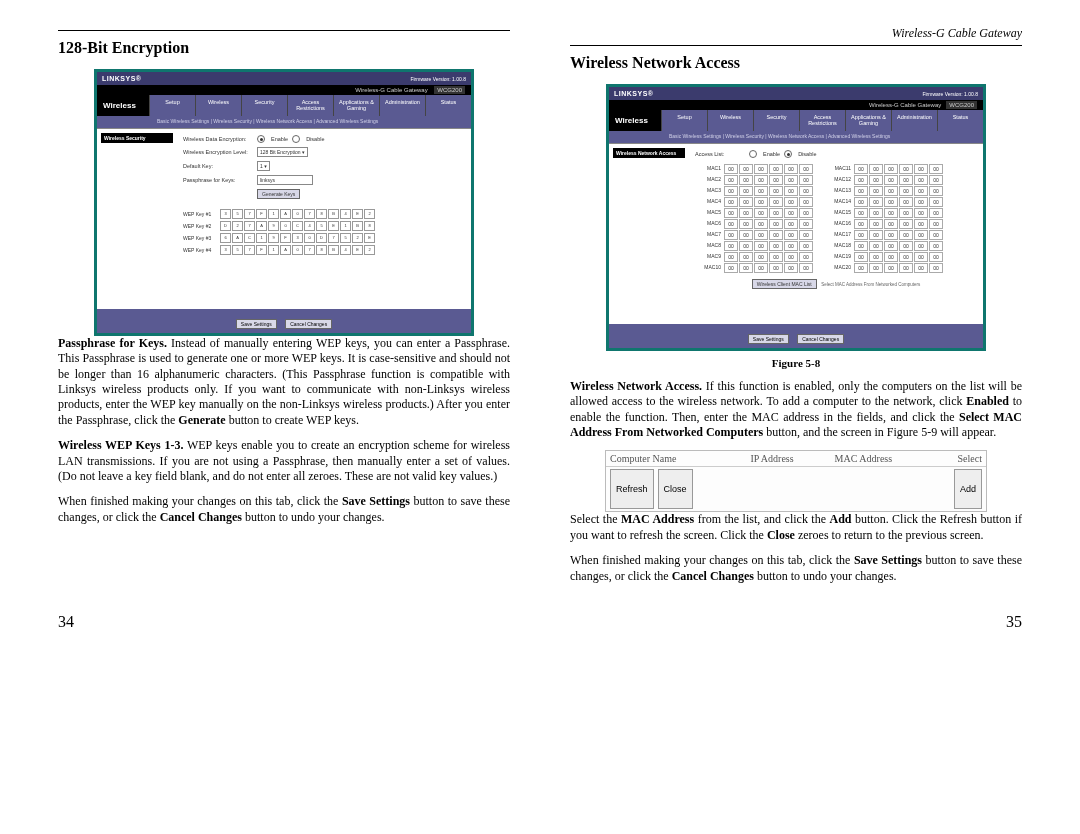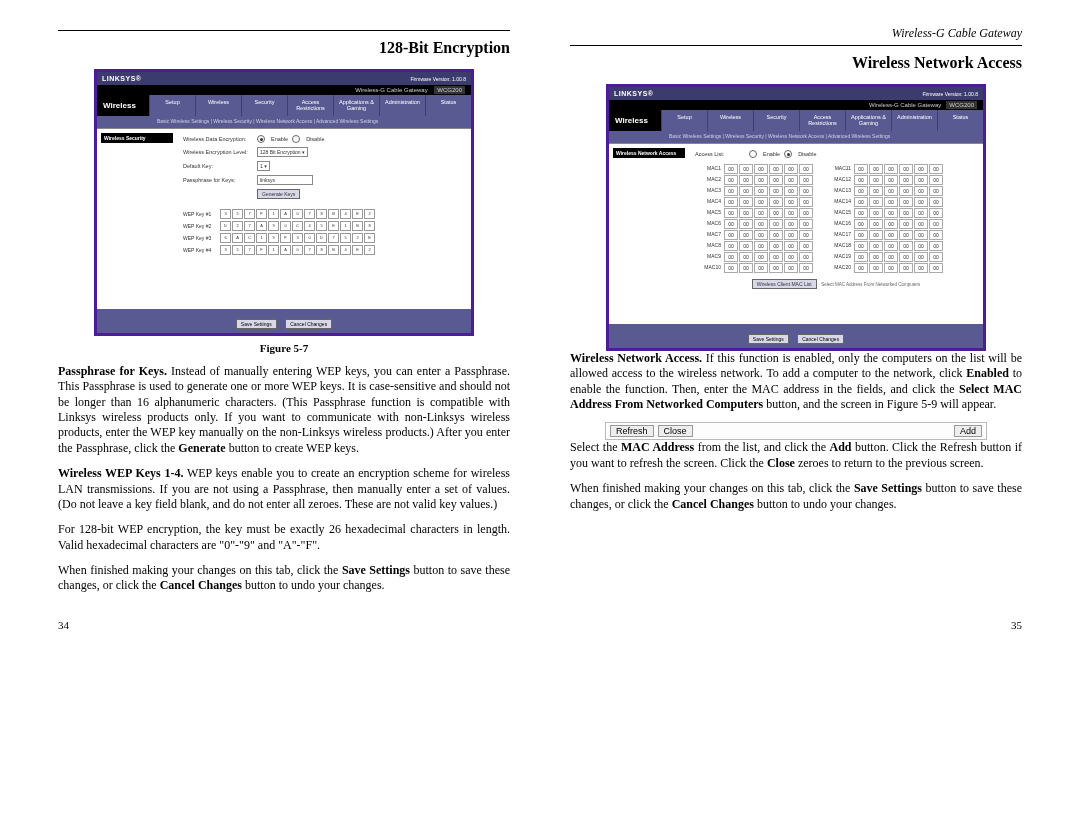--- a/index.html
+++ b/index.html
@@ -34,48 +34,47 @@
     font-style: italic;
     font-size: 12px;
     text-align: right;
     margin-top: -4px;
     margin-bottom: 4px;
   }
   h2.section {
     font-weight: bold;
     font-size: 16px;
     margin: 0 0 12px 0;
-    text-align: right;
   }
   .fig-caption {
     font-weight: bold;
     font-size: 11px;
     text-align: center;
     margin: 6px 0 10px 0;
   }
   .body-text {
     font-size: 12px;
     line-height: 1.28;
     text-align: justify;
     margin: 0 0 10px 0;
   }
   .body-text b { font-weight: bold; }
   .page-num {
     position: absolute;
     bottom: 20px;
-    font-size: 11px;
+    font-size: 16px;
   }
   .page.left .page-num { left: 58px; }
   .page.right .page-num { right: 58px; }
 
   
   .screenshot {
     width: 380px;
     margin: 0 auto;
-    background: #4c1d95;
+    background: #0f766e;
     padding: 3px;
     box-sizing: border-box;
     font-family: Arial, sans-serif;
   }
   .ss-titlebar {
     background: #3b3b6d;
     color: #fff;
     font-size: 7px;
     padding: 3px 5px;
     display: flex;
@@ -200,21 +199,21 @@
     padding:2px 4px;
     color:#555;
   }
   .mini-table .hdr div:nth-child(1){flex:2;}
   .mini-table .hdr div:nth-child(2){flex:1.2;}
   .mini-table .hdr div:nth-child(3){flex:1.5;}
   .mini-table .hdr div:nth-child(4){flex:0.6;text-align:right;}
   .mini-table .row1 { padding:2px 4px; color:#666; font-size:9px;}
   .mini-table .btns { padding:2px 4px; display:flex; gap:4px; align-items:center;}
   .mini-btn {
-    border:1px solid #999; background:#eee; padding:0 5px; font-size:9px;
+    border:1px solid #999; background:#eee; padding:14px 5px; font-size:9px;
     font-family:Arial,sans-serif;
   }
   .mini-table .btns .spacer{flex:1;}
 </style>
 </head>
 <body>
 
 <div class="page-wrap">
 
   <div class="page left">
@@ -338,25 +337,23 @@
               <span class="ss-hexcell">2</span>
           </div>
         </div>
       </div>
       <div class="ss-footer">
         <span class="ss-btn">Save Settings</span>
         <span class="ss-btn">Cancel Changes</span>
       </div>
     </div>
 
-    <div class="fig-caption">Figure 5-7</div>
 
     <p class="body-text"><b>Passphrase for Keys.</b><span> Instead of manually entering WEP keys, you can enter a Passphrase. This Passphrase is used to generate one or more WEP keys. It is case-sensitive and should not be longer than 16 alphanumeric characters. (This Passphrase function is compatible with Linksys wireless products only. If you want to communicate with non-Linksys wireless products, enter the WEP key manually on the non-Linksys wireless products.) After you enter the Passphrase, click the </span><b>Generate</b><span> button to create WEP keys.</span></p>
-    <p class="body-text"><b>Wireless WEP Keys 1-4.</b><span> WEP keys enable you to create an encryption scheme for wireless LAN transmissions. If you are not using a Passphrase, then manually enter a set of values. (Do not leave a key field blank, and do not enter all zeroes. These are not valid key values.)</span></p>
-    <p class="body-text">For 128-bit WEP encryption, the key must be exactly 26 hexadecimal characters in length. Valid hexadecimal characters are "0"-"9" and "A"-"F".</p>
+    <p class="body-text"><b>Wireless WEP Keys 1-3.</b><span> WEP keys enable you to create an encryption scheme for wireless LAN transmissions. If you are not using a Passphrase, then manually enter a set of values. (Do not leave a key field blank, and do not enter all zeroes. These are not valid key values.)</span></p>
     <p class="body-text"><span>When finished making your changes on this tab, click the </span><b>Save Settings</b><span> button to save these changes, or click the </span><b>Cancel Changes</b><span> button to undo your changes.</span></p>
 
     <div class="page-num">34</div>
   </div>
 
   <div class="page right">
     <div class="running-head">Wireless-G Cable Gateway</div>
     <div class="rule"></div>
     <h2 class="section">Wireless Network Access</h2>
 
@@ -551,24 +548,31 @@
             <span style="font-size:4.5px;color:#666;margin-left:3px;">Select MAC Address From Networked Computers</span>
           </div>
         </div>
       </div>
       <div class="ss-footer">
         <span class="ss-btn">Save Settings</span>
         <span class="ss-btn">Cancel Changes</span>
       </div>
     </div>
 
+    <div class="fig-caption">Figure 5-8</div>
 
     <p class="body-text"><b>Wireless Network Access.</b><span> If this function is enabled, only the computers on the list will be allowed access to the wireless network. To add a computer to the network, click </span><b>Enabled</b><span> to enable the function. Then, enter the MAC address in the fields, and click the </span><b>Select MAC Address From Networked Computers</b><span> button, and the screen in Figure 5-9 will appear.</span></p>
 
     <div class="mini-table">
+      <div class="hdr">
+        <div>Computer Name</div>
+        <div>IP Address</div>
+        <div>MAC Address</div>
+        <div>Select</div>
+      </div>
       <div class="btns">
         <span class="mini-btn">Refresh</span>
         <span class="mini-btn">Close</span>
         <span class="spacer"></span>
         <span class="mini-btn">Add</span>
       </div>
     </div>
 
 
     <p class="body-text"><span>Select the </span><b>MAC Address</b><span> from the list, and click the </span><b>Add</b><span> button. Click the Refresh button if you want to refresh the screen. Click the </span><b>Close</b><span> zeroes to return to the previous screen.</span></p>

